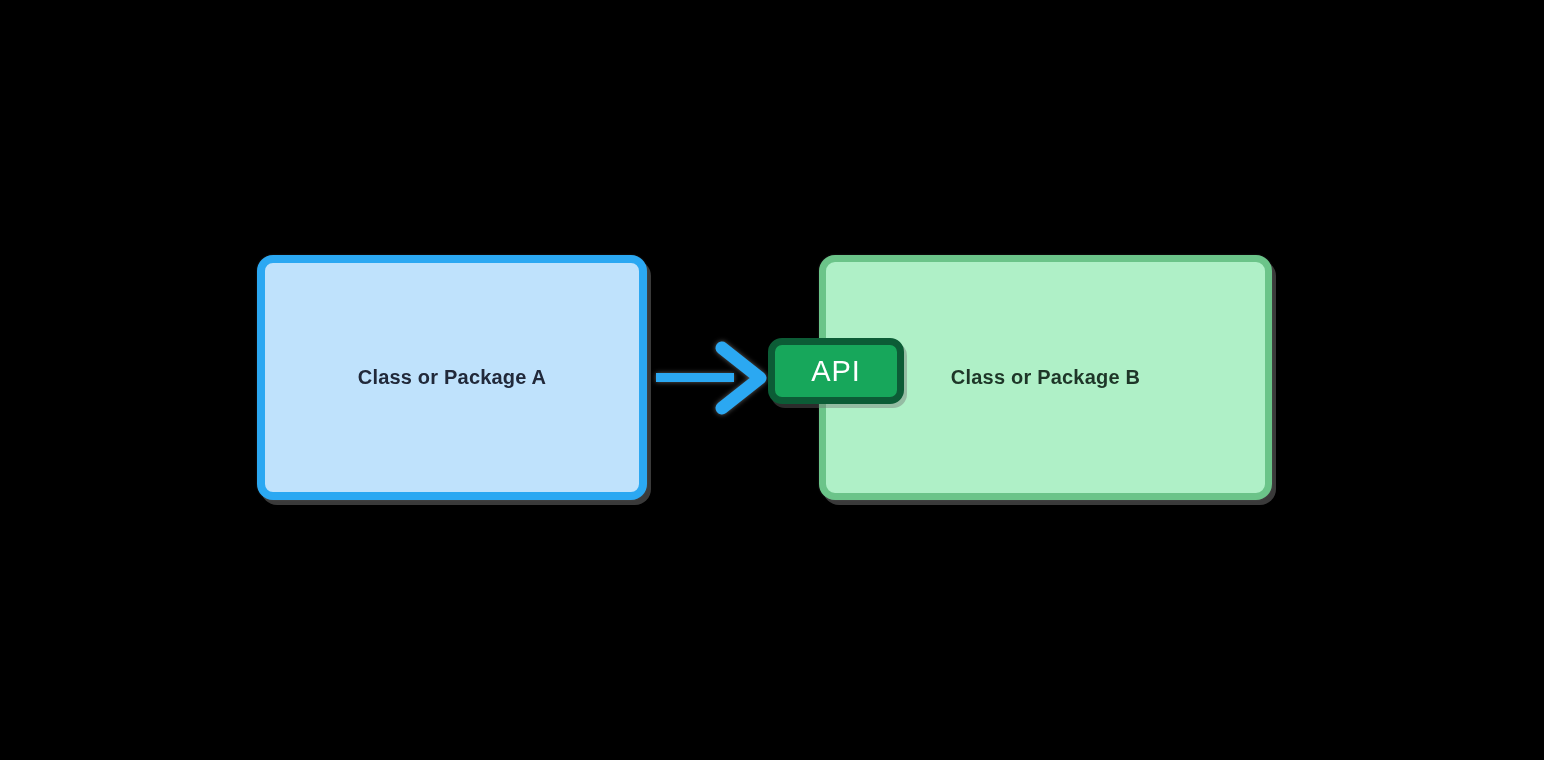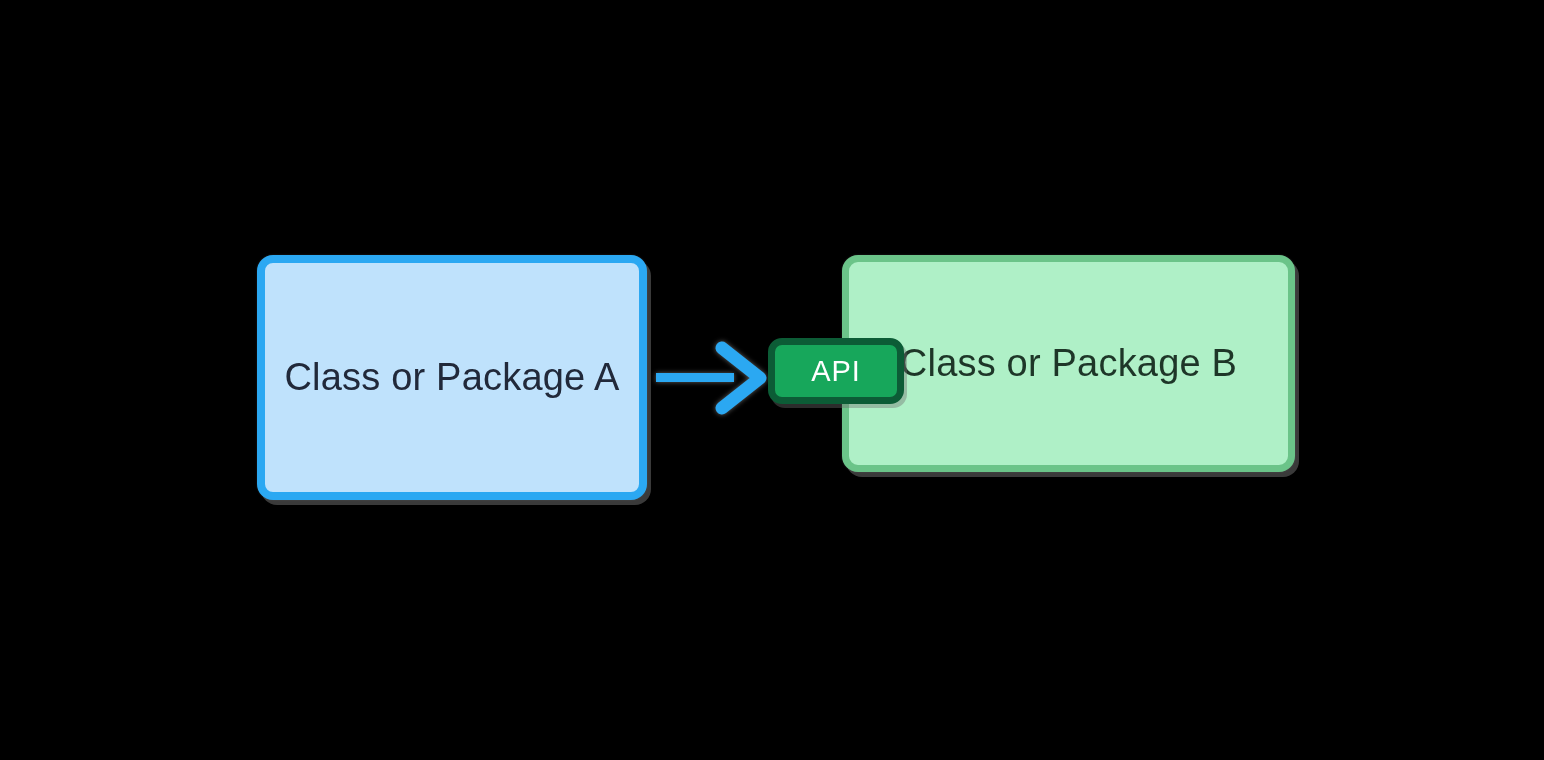--- a/index.html
+++ b/index.html
@@ -45,32 +45,32 @@
     left: 257px;
     top: 255px;
     width: 390px;
     height: 245px;
     background: var(--blue-fill);
     border: 8px solid var(--blue-border);
     box-shadow: 4px 5px 0 rgba(128,128,128,0.45), 0 0 2px rgba(128,128,128,0.3);
   }
 
   .box-b {
-    left: 842px;
+    left: 819px;
     top: 255px;
     width: 453px;
-    height: 217px;
+    height: 245px;
     background: var(--green-fill);
     border: 7px solid var(--green-border);
     box-shadow: 4px 5px 0 rgba(128,128,128,0.45), 0 0 2px rgba(128,128,128,0.3);
   }
 
   .node-label {
-    font-size: 38px;
-    font-weight: normal;
+    font-size: 20px;
+    font-weight: bold;
     letter-spacing: 0.2px;
     white-space: nowrap;
   }
 
   .box-a .node-label { color: var(--label-a); }
   .box-b .node-label { color: var(--label-b); }
 
   .arrow-svg {
     position: absolute;
     left: 648px;

